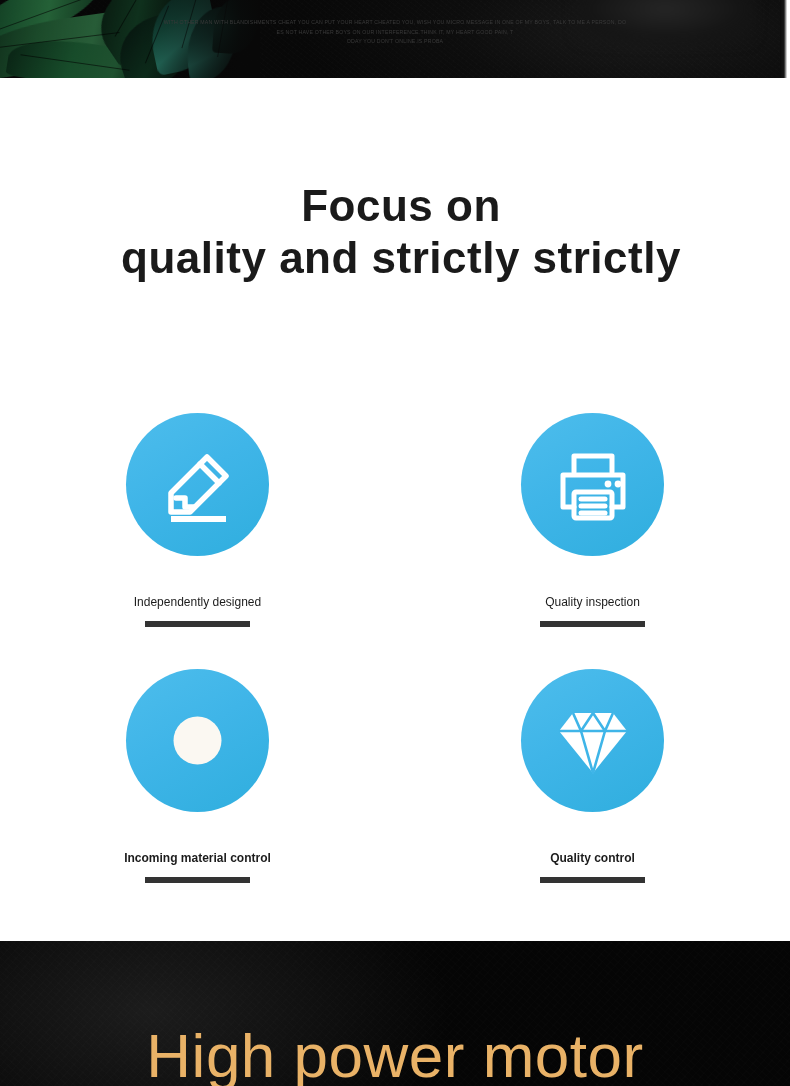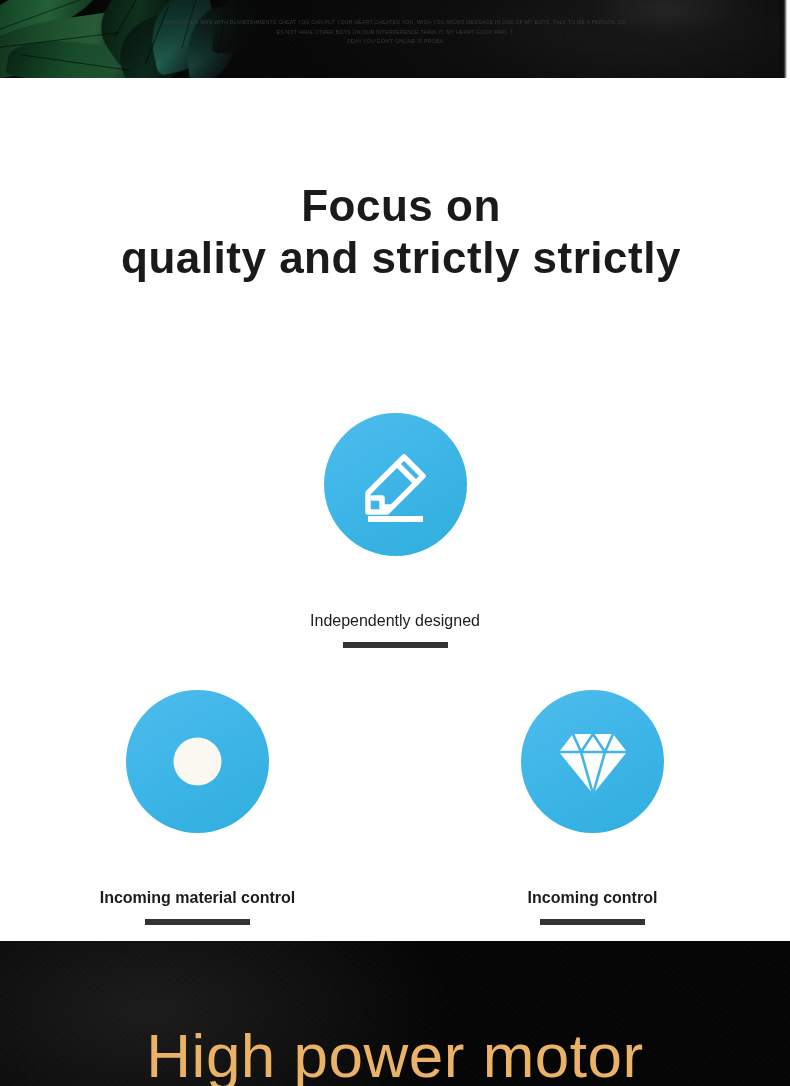--- a/index.html
+++ b/index.html
@@ -140,22 +140,22 @@
     height: 143px;
     border-radius: 50%;
     background: linear-gradient(150deg, #4dbdec 0%, #3fb5e8 45%, #2faede 100%);
     display: flex;
     align-items: center;
     justify-content: center;
     position: relative;
   }
   .circle svg { display: block; }
   .feat-label {
-    margin-top: 56px;
-    font-size: 16px;
+    margin-top: 39px;
+    font-size: 12px;
     color: #1c1c1c;
     text-align: left;
     white-space: nowrap;
   }
   .feat-bar {
     margin-top: 12px;
     width: 105px;
     height: 6px;
     background: #333333;
   }
@@ -252,20 +252,40 @@
               </g>
               <rect x="14" y="72" width="55" height="6" fill="#ffffff"></rect>
             </svg>
           </span>
         </div>
         <div class="feat-label">Independently designed</div>
         <div class="feat-bar"></div>
       </div>
 
 
+      <div class="feat">
+        <div class="circle">
+          <span>
+            <svg width="86" height="80" viewBox="0 0 86 80" fill="none">
+              <g stroke="#ffffff" stroke-width="5" stroke-linejoin="round" stroke-linecap="round">
+                <path d="M24 27 V11 H62 V27"></path>
+                <path d="M24 62 H13 V30 H73 V62 H62"></path>
+                <rect x="24" y="47" width="38" height="26" rx="2"></rect>
+                <path d="M31 54 H55"></path>
+                <path d="M31 61 H55"></path>
+                <path d="M31 68 H55"></path>
+              </g>
+              <circle cx="58" cy="39" r="3.4" fill="#ffffff"></circle>
+              <circle cx="68" cy="39" r="3.4" fill="#ffffff"></circle>
+            </svg>
+          </span>
+        </div>
+        <div class="feat-label">Quality inspection</div>
+        <div class="feat-bar"></div>
+      </div>
 
     </div>
 
     <div class="feat-row row2">
 
       <div class="feat">
         <div class="circle">
           <span>
             <svg width="143" height="143" viewBox="0 0 143 143">
               <circle cx="71.5" cy="71.5" r="24" fill="#fbf8f2"></circle>
@@ -283,21 +303,21 @@
             <svg width="88" height="76" viewBox="0 0 88 76" fill="none">
               <path d="M10 28 L24 10 L64 10 L78 28 L44 70 Z" fill="#ffffff"></path>
               <g stroke="#3fb5e8" stroke-width="2.6" stroke-linejoin="round">
                 <path d="M10 28 H78"></path>
                 <path d="M24 10 L32 28 L44 10 L56 28 L64 10"></path>
                 <path d="M32 28 L44 70 L56 28"></path>
               </g>
             </svg>
           </span>
         </div>
-        <div class="feat-label">Incoming control</div>
+        <div class="feat-label">Quality control</div>
         <div class="feat-bar"></div>
       </div>
 
     </div>
   </div>
 
   <div class="bottom-banner">
     <div class="bottom-bg"></div>
     <div class="bottom-tex"></div>
   </div>

